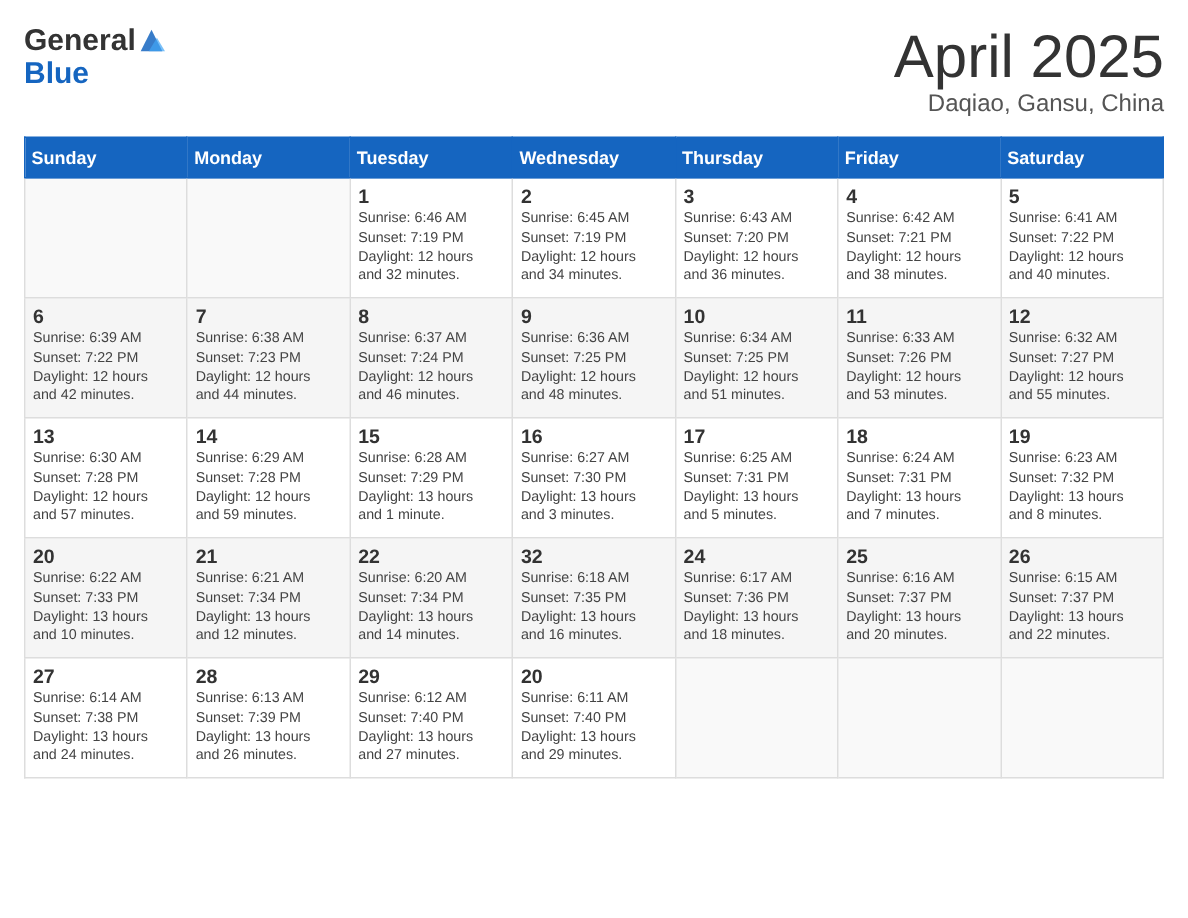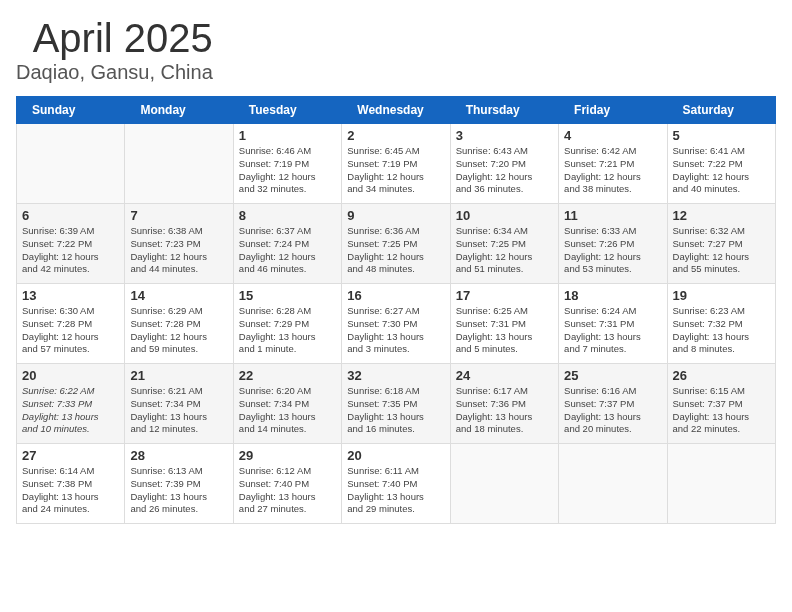--- a/index.html
+++ b/index.html
@@ -38,34 +38,34 @@
     }
     .title-area {
       text-align: right;
     }
     .month-title {
       font-size: 40px;
       font-weight: normal;
       color: #333;
     }
     .location-title {
-      font-size: 20px;
+      font-size: 16px;
       color: #555;
     }
     table {
       width: 100%;
       border-collapse: collapse;
       table-layout: fixed;
     }
     th {
       background-color: #1565c0;
       color: #fff;
       font-size: 12px;
       font-weight: bold;
-      padding: 6px 15px;
+      padding: 6px 4px;
       text-align: left;
       border: 1px solid #1565c0;
     }
     td {
       vertical-align: top;
       padding: 4px 5px;
       font-size: 10px;
       color: #333;
       border: 1px solid #ddd;
       height: 80px;
@@ -98,20 +98,32 @@
     .cal-row-2 td { background: #f0f4f8; }
     .cal-row-3 td { background: #fff; }
     .cal-row-4 td { background: #f0f4f8; }
     .cal-row-5 td { background: #fff; }
     .cal-row-5 td.empty { background: #f9f9f9; }
   </style>
 </head>
 <body>
 
 <div class="header-area">
+  <div class="logo">
+    <div style="display:flex;flex-direction:column;line-height:1.1;">
+      <span style="display:flex;align-items:center;">
+        <span class="logo-text-general">General</span>
+        <svg class="logo-icon" viewBox="0 0 20 20" fill="none" xmlns="http://www.w3.org/2000/svg">
+          <polygon points="2,18 10,2 18,18" fill="#1565c0" opacity="0.85"></polygon>
+          <polygon points="8,18 14,8 20,18" fill="#42a5f5" opacity="0.7"></polygon>
+        </svg>
+      </span>
+      <span class="logo-text-blue">Blue</span>
+    </div>
+  </div>
   <div class="title-area">
     <div class="month-title">April 2025</div>
     <div class="location-title">Daqiao, Gansu, China</div>
   </div>
 </div>
 
 <table>
   <thead>
     <tr>
     <th>Sunday</th>
@@ -261,21 +273,21 @@
           <span class="day-number">19</span>
           <div class="day-info" style="white-space: pre-line;">Sunrise: 6:23 AM
 Sunset: 7:32 PM
 Daylight: 13 hours
 and 8 minutes.</div>
         </td>
       </tr>
       <tr class="cal-row-4">
         <td>
           <span class="day-number">20</span>
-          <div class="day-info" style="white-space: pre-line; font-style: italic;">Sunrise: 6:22 AM
+          <div class="day-info" style="white-space: pre-line;">Sunrise: 6:22 AM
 Sunset: 7:33 PM
 Daylight: 13 hours
 and 10 minutes.</div>
         </td>
         <td>
           <span class="day-number">21</span>
           <div class="day-info" style="white-space: pre-line;">Sunrise: 6:21 AM
 Sunset: 7:34 PM
 Daylight: 13 hours
 and 12 minutes.</div>

